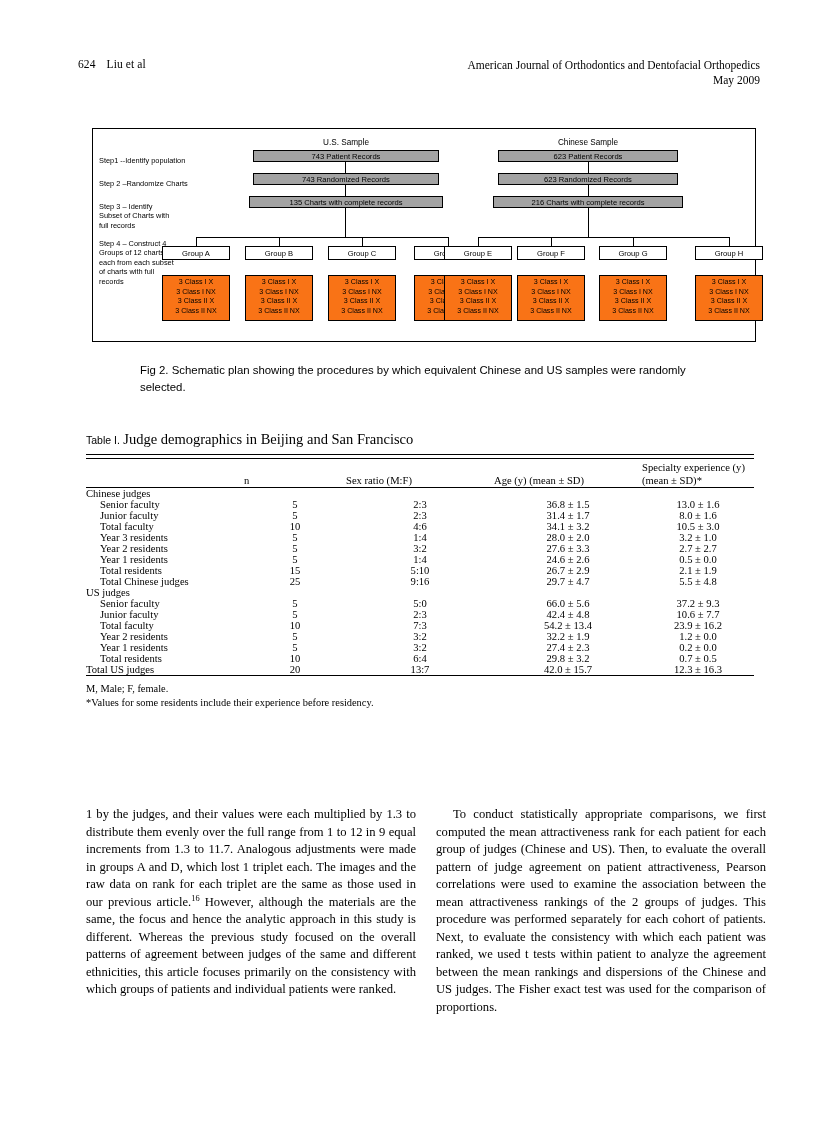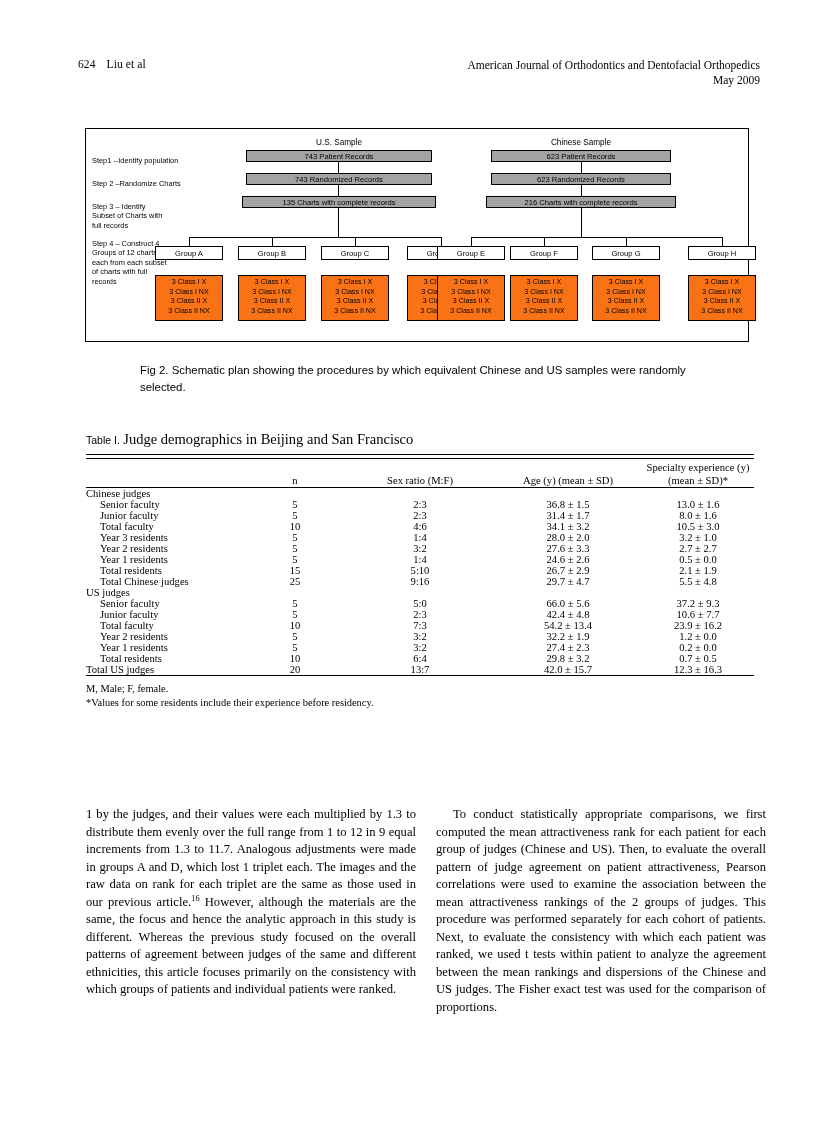--- a/index.html
+++ b/index.html
@@ -41,21 +41,21 @@
     position: absolute;
     right: 0; top: 0;
     text-align: right;
     font-size: 11.5px;
     line-height: 15px;
   }
 
   
   .figure-frame {
     position: absolute;
-    left: 85px;
+    left: 92px;
     top: 128px;
     width: 664px;
     height: 214px;
     border: 1.2px solid #000;
     box-sizing: border-box;
     font-family: "Liberation Sans", "DejaVu Sans", sans-serif;
     padding-left: 12px;
   }
   .fig-inner { position: absolute; left: 0; top: 0; right: 0; bottom: 0; }
 
@@ -160,21 +160,21 @@
   table.dtable th, table.dtable td {
     padding: 0;
     font-weight: 400;
   }
   .rule-top td { border-top: 1.6px solid #000; height: 3px; }
   .rule-dbl td { border-top: 1.1px solid #000; height: 2px; }
   .hdr td {
     border-bottom: 1.1px solid #000;
     vertical-align: bottom;
     padding: 3px 0 4px 0;
-    text-align: center;
+    text-align: left;
     font-size: 10.6px;
     line-height: 13px;
   }
   .hdr td.c0 { text-align: left; }
   .rule-bot td { border-top: 1.4px solid #000; height: 2px; }
 
   .grouprow td {
     padding-top: 4px;
     text-align: left;
     font-size: 10.6px;

